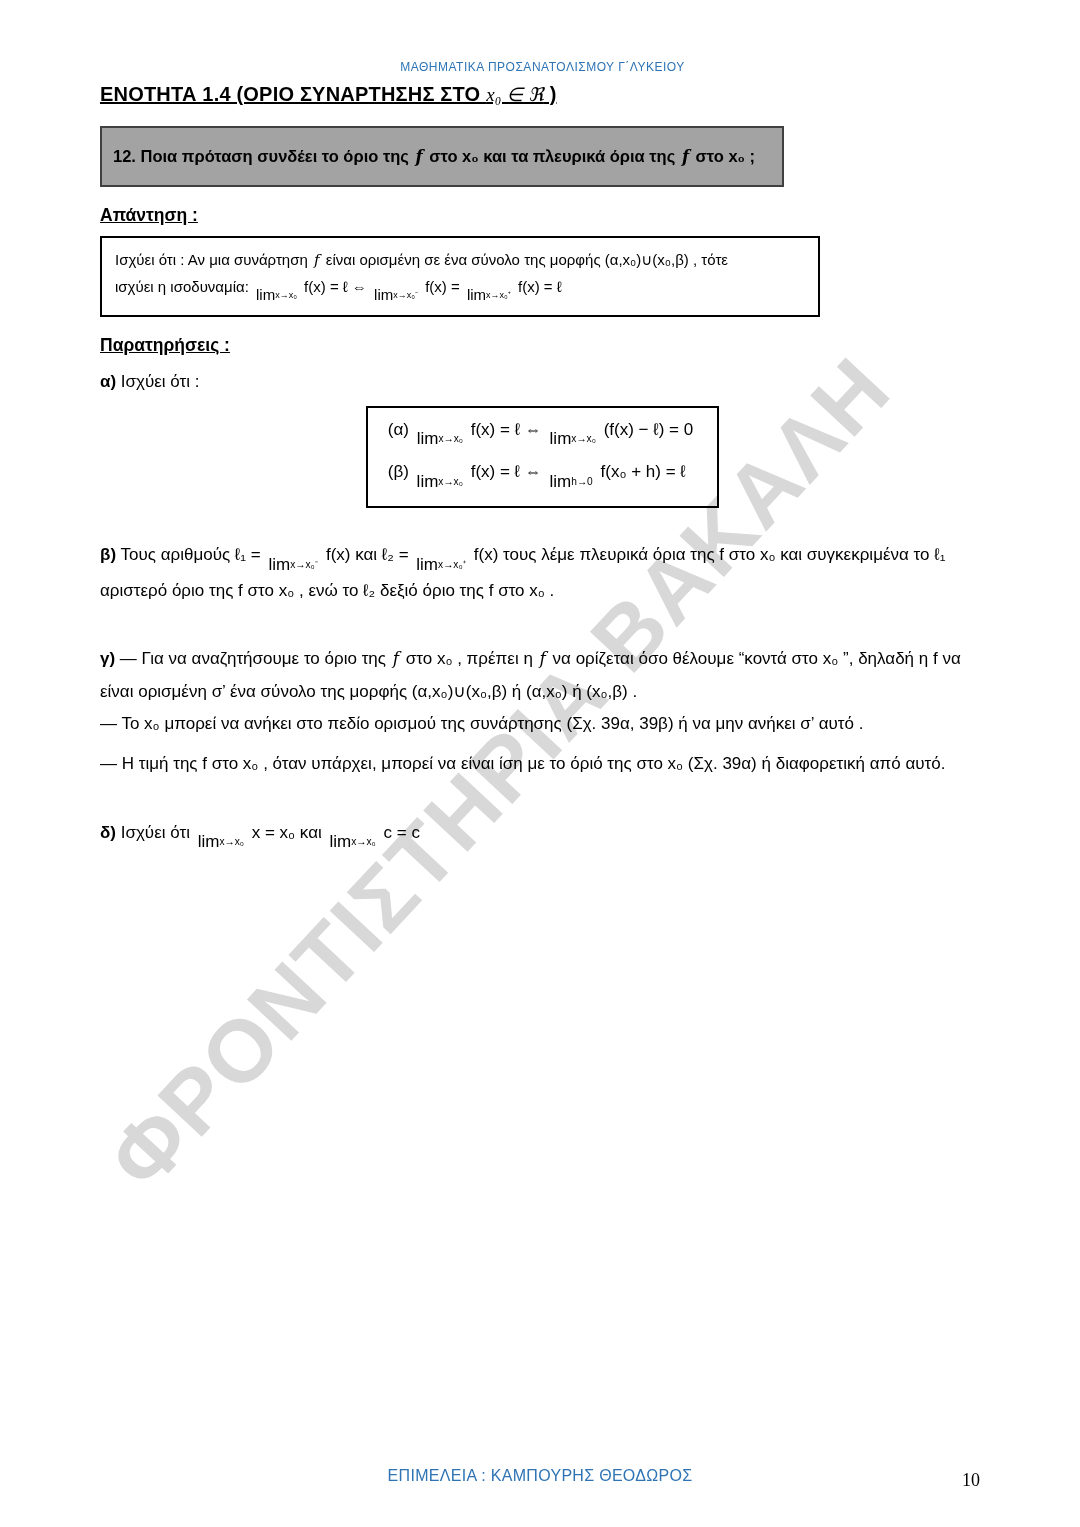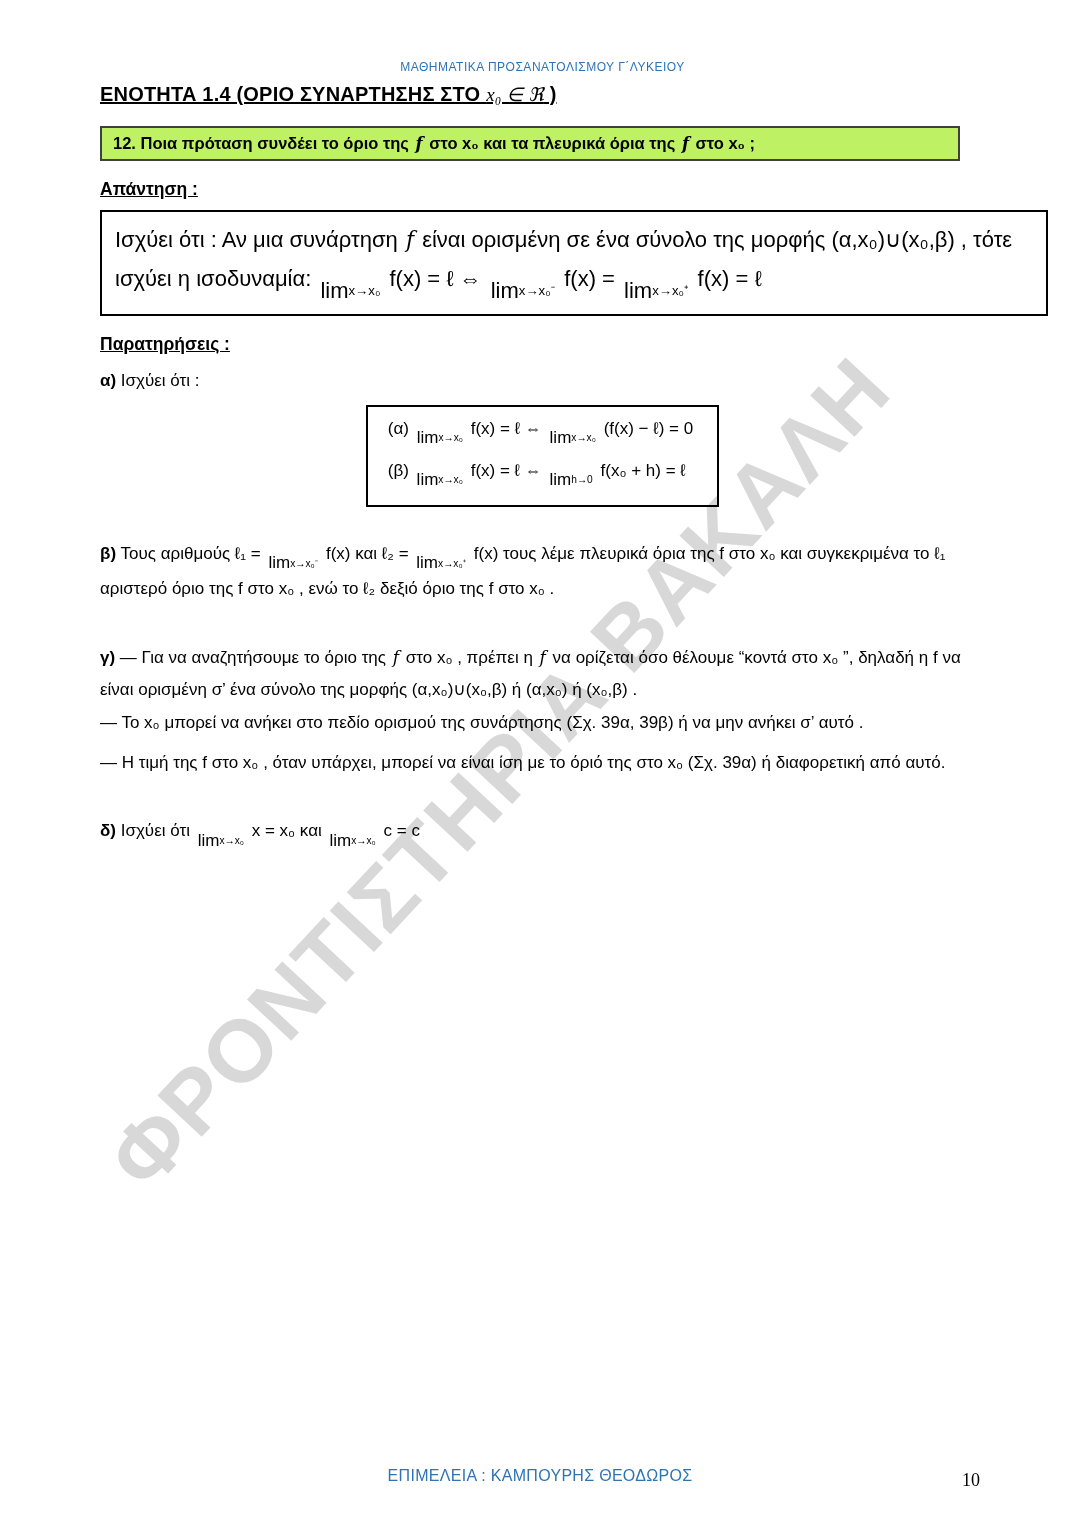--- a/index.html
+++ b/index.html
@@ -22,31 +22,31 @@
   }
   .title {
     margin-top:9px; font-size:20px; font-weight:bold;
     text-decoration:underline; letter-spacing:0.2px;
   }
   .title .seg-i {
     font-family:"Liberation Serif", serif; font-style:italic;
     font-weight:normal; font-size:19px;
   }
   .qbox {
-    margin-top:20px; width:860px; background:#bef264;
-    border:2px solid #404040; padding:4px 11px;
+    margin-top:20px; width:684px; background:#a3a3a3;
+    border:2px solid #404040; padding:17px 11px;
     font-weight:bold; font-size:16.5px; line-height:1.35;
   }
   .subhead {
     margin-top:18px; font-size:17.5px; font-weight:bold;
     text-decoration:underline;
   }
   .abox {
-    margin-top:10px; width:948px; border:2px solid #000;
-    padding:8px 13px 12px 13px; font-size:22px;
+    margin-top:10px; width:720px; border:2px solid #000;
+    padding:8px 13px 12px 13px; font-size:15px;
   }
   .aline { line-height:1.65; margin-top:2px; }
   .obs-label { margin-top:16px; font-size:17px; }
   .fbox {
     margin:14px auto 0 auto; width:fit-content;
     border:2px solid #000; padding:12px 24px 16px 20px;
     font-size:17px;
   }
   .fline { margin-top:14px; white-space:nowrap; }
   .fline:first-child { margin-top:0; }

